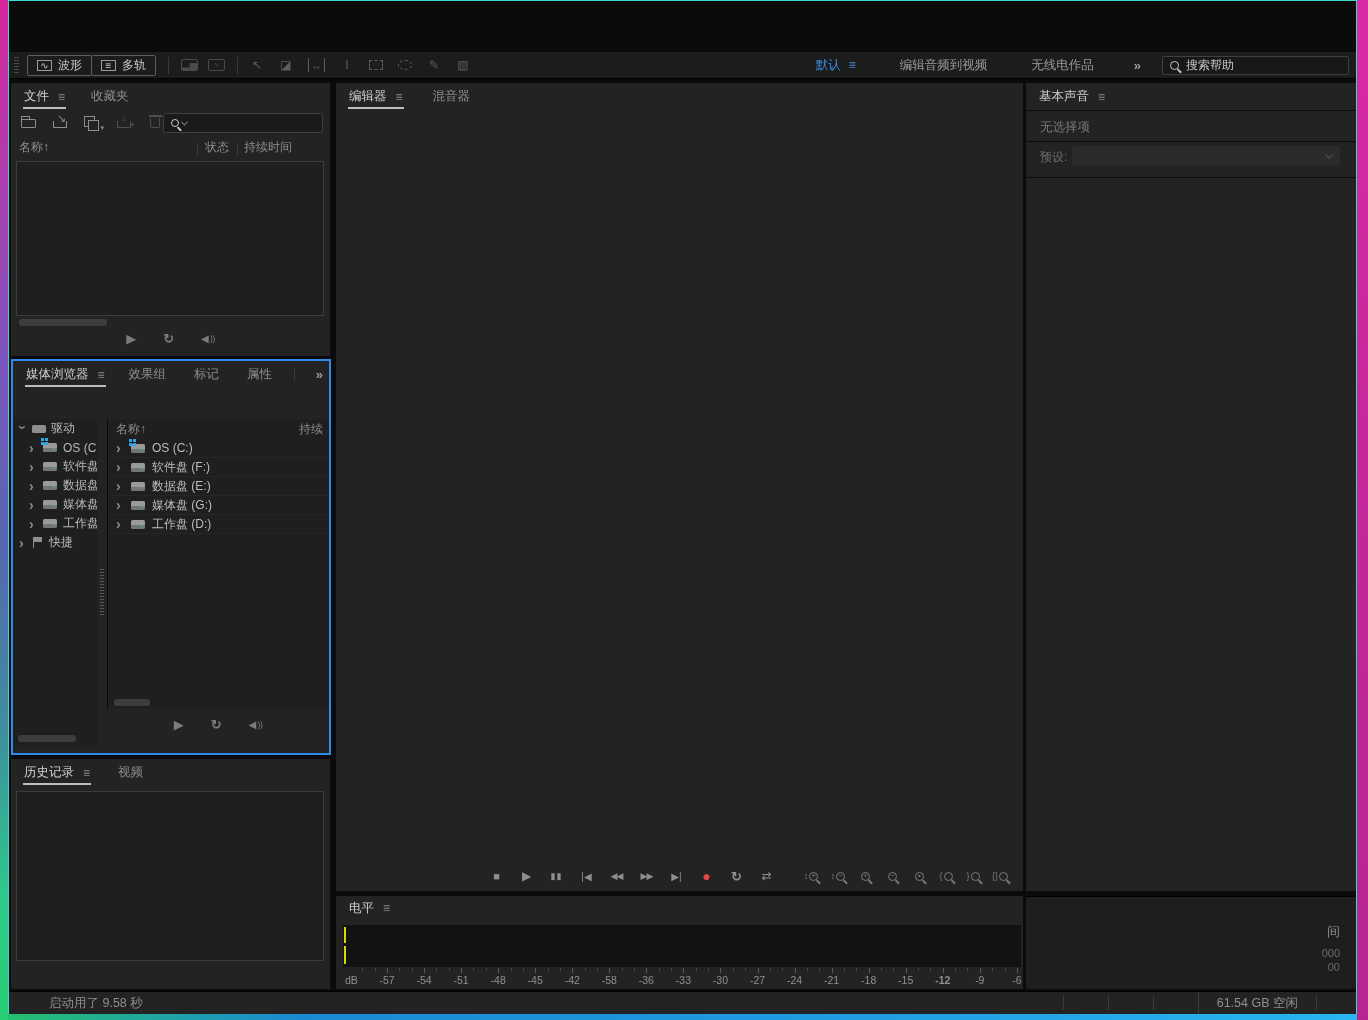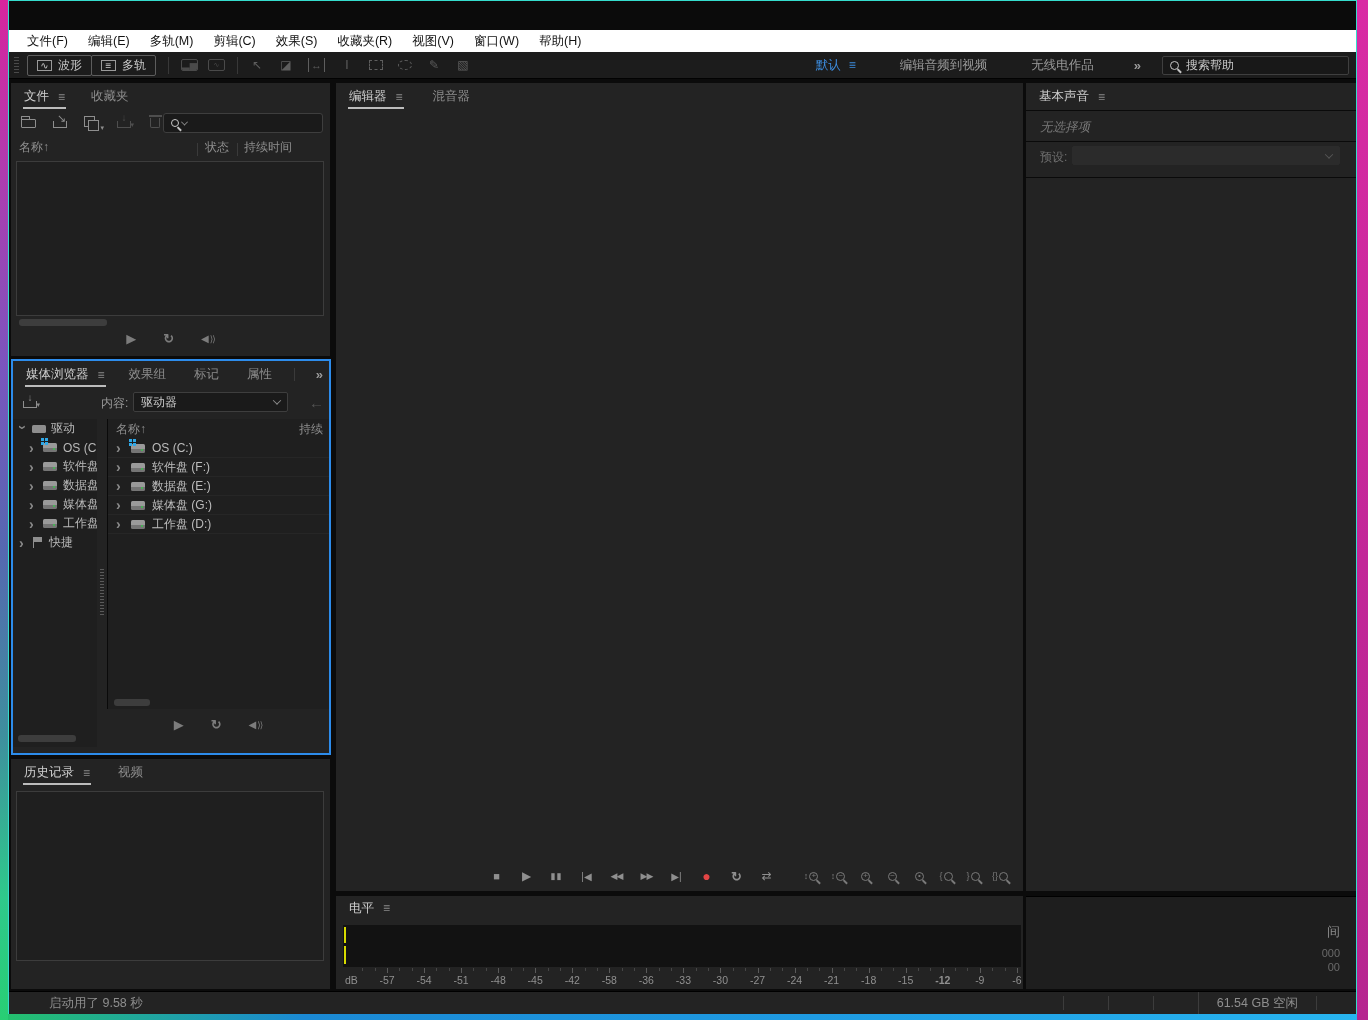--- a/index.html
+++ b/index.html
@@ -155,31 +155,20 @@
 </head>
 <body>
 
 <div id="edge-left"></div>
 <div id="edge-right"></div>
 <div id="edge-bottom"></div>
 
 <div id="window">
 
 
-  <div class="menubar">
-    <div class="menu-item">文件(F)</div>
-      <div class="menu-item">编辑(E)</div>
-      <div class="menu-item">多轨(M)</div>
-      <div class="menu-item">剪辑(C)</div>
-      <div class="menu-item">效果(S)</div>
-      <div class="menu-item">收藏夹(R)</div>
-      <div class="menu-item">视图(V)</div>
-      <div class="menu-item">窗口(W)</div>
-      <div class="menu-item">帮助(H)</div>
-  </div>
 
   <div class="toolbar">
     <div class="toolbar-grip"></div>
     <div class="tool-btn">
       <span class="btn-ic">∿</span>
       <span>波形</span>
     </div>
     <div class="tool-btn">
       <span class="btn-ic">≡</span>
       <span>多轨</span>
@@ -266,31 +255,20 @@
         <span>媒体浏览器</span>
         <span class="hamb">≡</span>
       </div>
       <span style="display:flex;margin-left:24px;gap:28px;height:100%;align-items:center">
         <div class="tab">效果组</div>
           <div class="tab">标记</div>
           <div class="tab">属性</div>
       </span>
       <div class="hdr-div" style="left:281px;top:7px"></div>
       <span class="ws-overflow" style="position:absolute;right:7px;top:6px;margin:0">»</span>
-    </div>
-    <div class="abs" style="left:8px;top:31px;right:4px;height:22px">
-      <span class="fi fi-save-button" style="position:absolute;left:2px;top:2px;color:#8e8e8e">
-          <i class="fi-caret" style="font-style:normal">▾</i>
-        </span>
-      <span class="abs" style="left:80px;top:3px;font-size:12px;color:#989898">内容:</span>
-      <div class="dd" style="position:absolute;left:112px;top:0;width:155px;height:20px">
-        <span>驱动器</span>
-        <span class="dd-chev"></span>
-      </div>
-      <span class="back-ic abs" style="left:288px;top:2px">←</span>
     </div>
 
     <div class="abs" style="left:0;top:58px;width:84px;height:328px;background:#1f1f1f;overflow:hidden">
       <div style="display:flex;align-items:center;gap:5px;height:19px;padding-left:6px">
         <span class="chev exp"></span>
         <span class="stack-icon"></span>
         <span style="font-size:12px;color:#b8b8b8;white-space:nowrap">驱动</span>
       </div>
       <div>
         <div style="display:flex;align-items:center;gap:6px;height:19px;padding-left:16px;white-space:nowrap">
@@ -546,21 +524,21 @@
   </div>
 
   <div class="panel" style="left:1017px;top:82px;width:330px;height:808px">
     <div class="tabbar">
       <div class="tab active">
         <span>基本声音</span>
         <span class="hamb">≡</span>
       </div>
     </div>
     <div class="abs" style="left:0;top:27px;right:0;height:1px;background:#0a0a0a"></div>
-    <div class="abs" style="left:14px;top:36px;font-size:12.5px;color:#787878;font-style:italic">无选择项</div>
+    <div class="abs" style="left:14px;top:36px;font-size:12.5px;color:#787878;">无选择项</div>
     <div class="abs" style="left:0;top:58px;right:0;height:1px;background:#0a0a0a"></div>
     <div class="abs" style="left:14px;top:66px;font-size:12px;color:#6e6e6e">预设:</div>
     <div class="dd disabled" style="position:absolute;left:46px;top:63px;width:268px;height:19px">
       <span class="dd-chev"></span>
     </div>
     <div class="abs" style="left:0;top:94px;right:0;height:1px;background:#0a0a0a"></div>
   </div>
 
   <div class="panel" style="left:1017px;top:895px;width:330px;height:93px;background:#1e1e1e;border-top:1px solid #000">
     <span class="frag">间</span>

